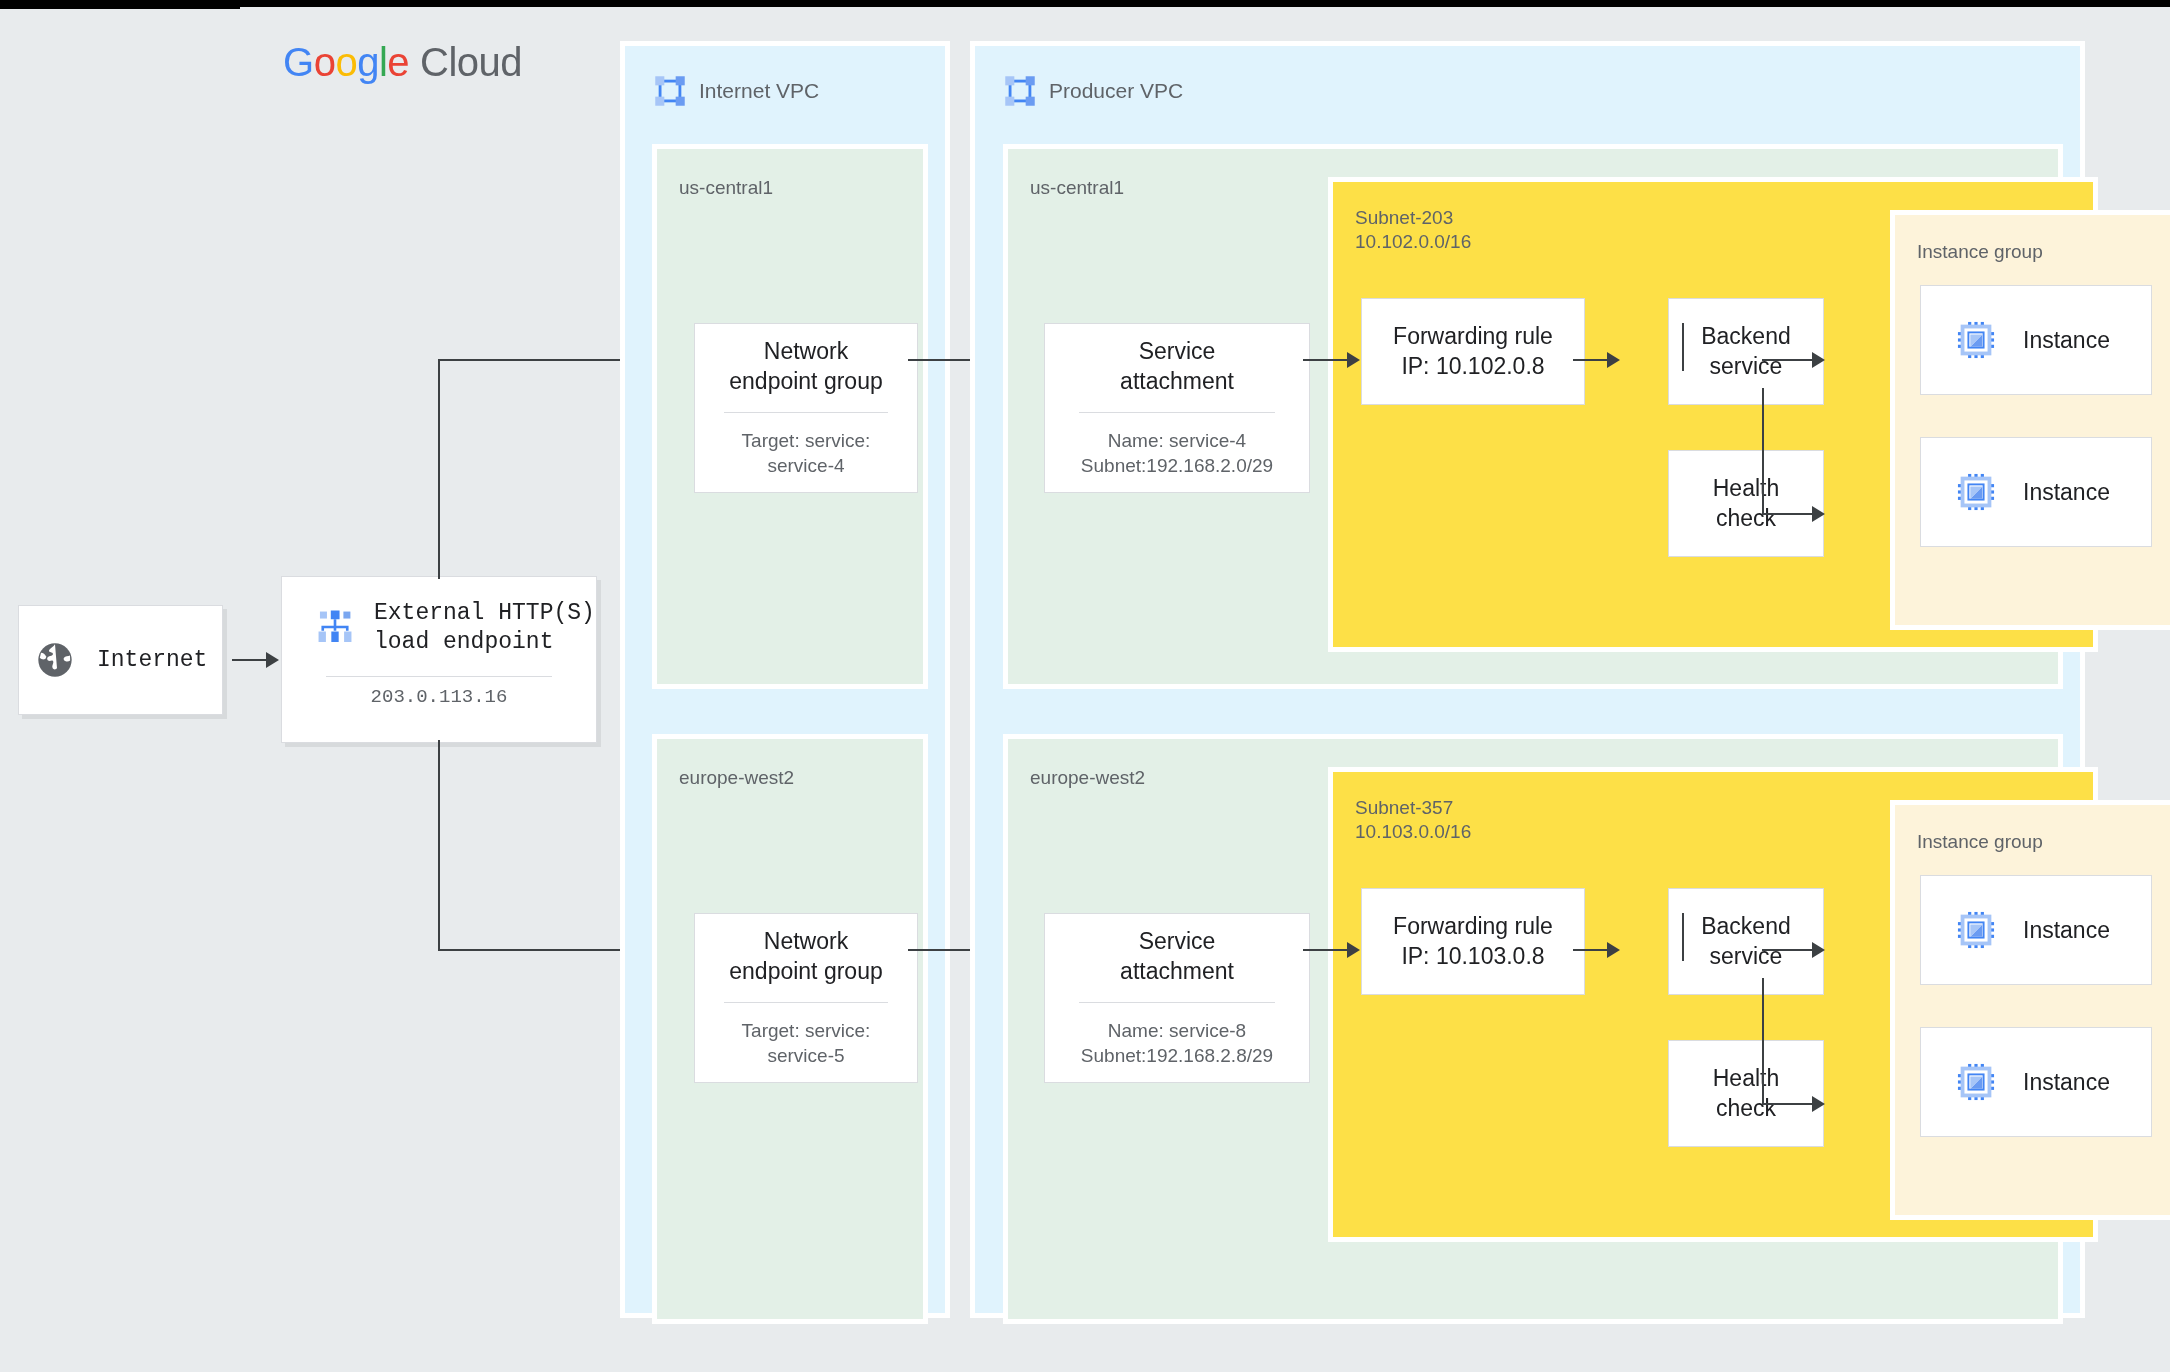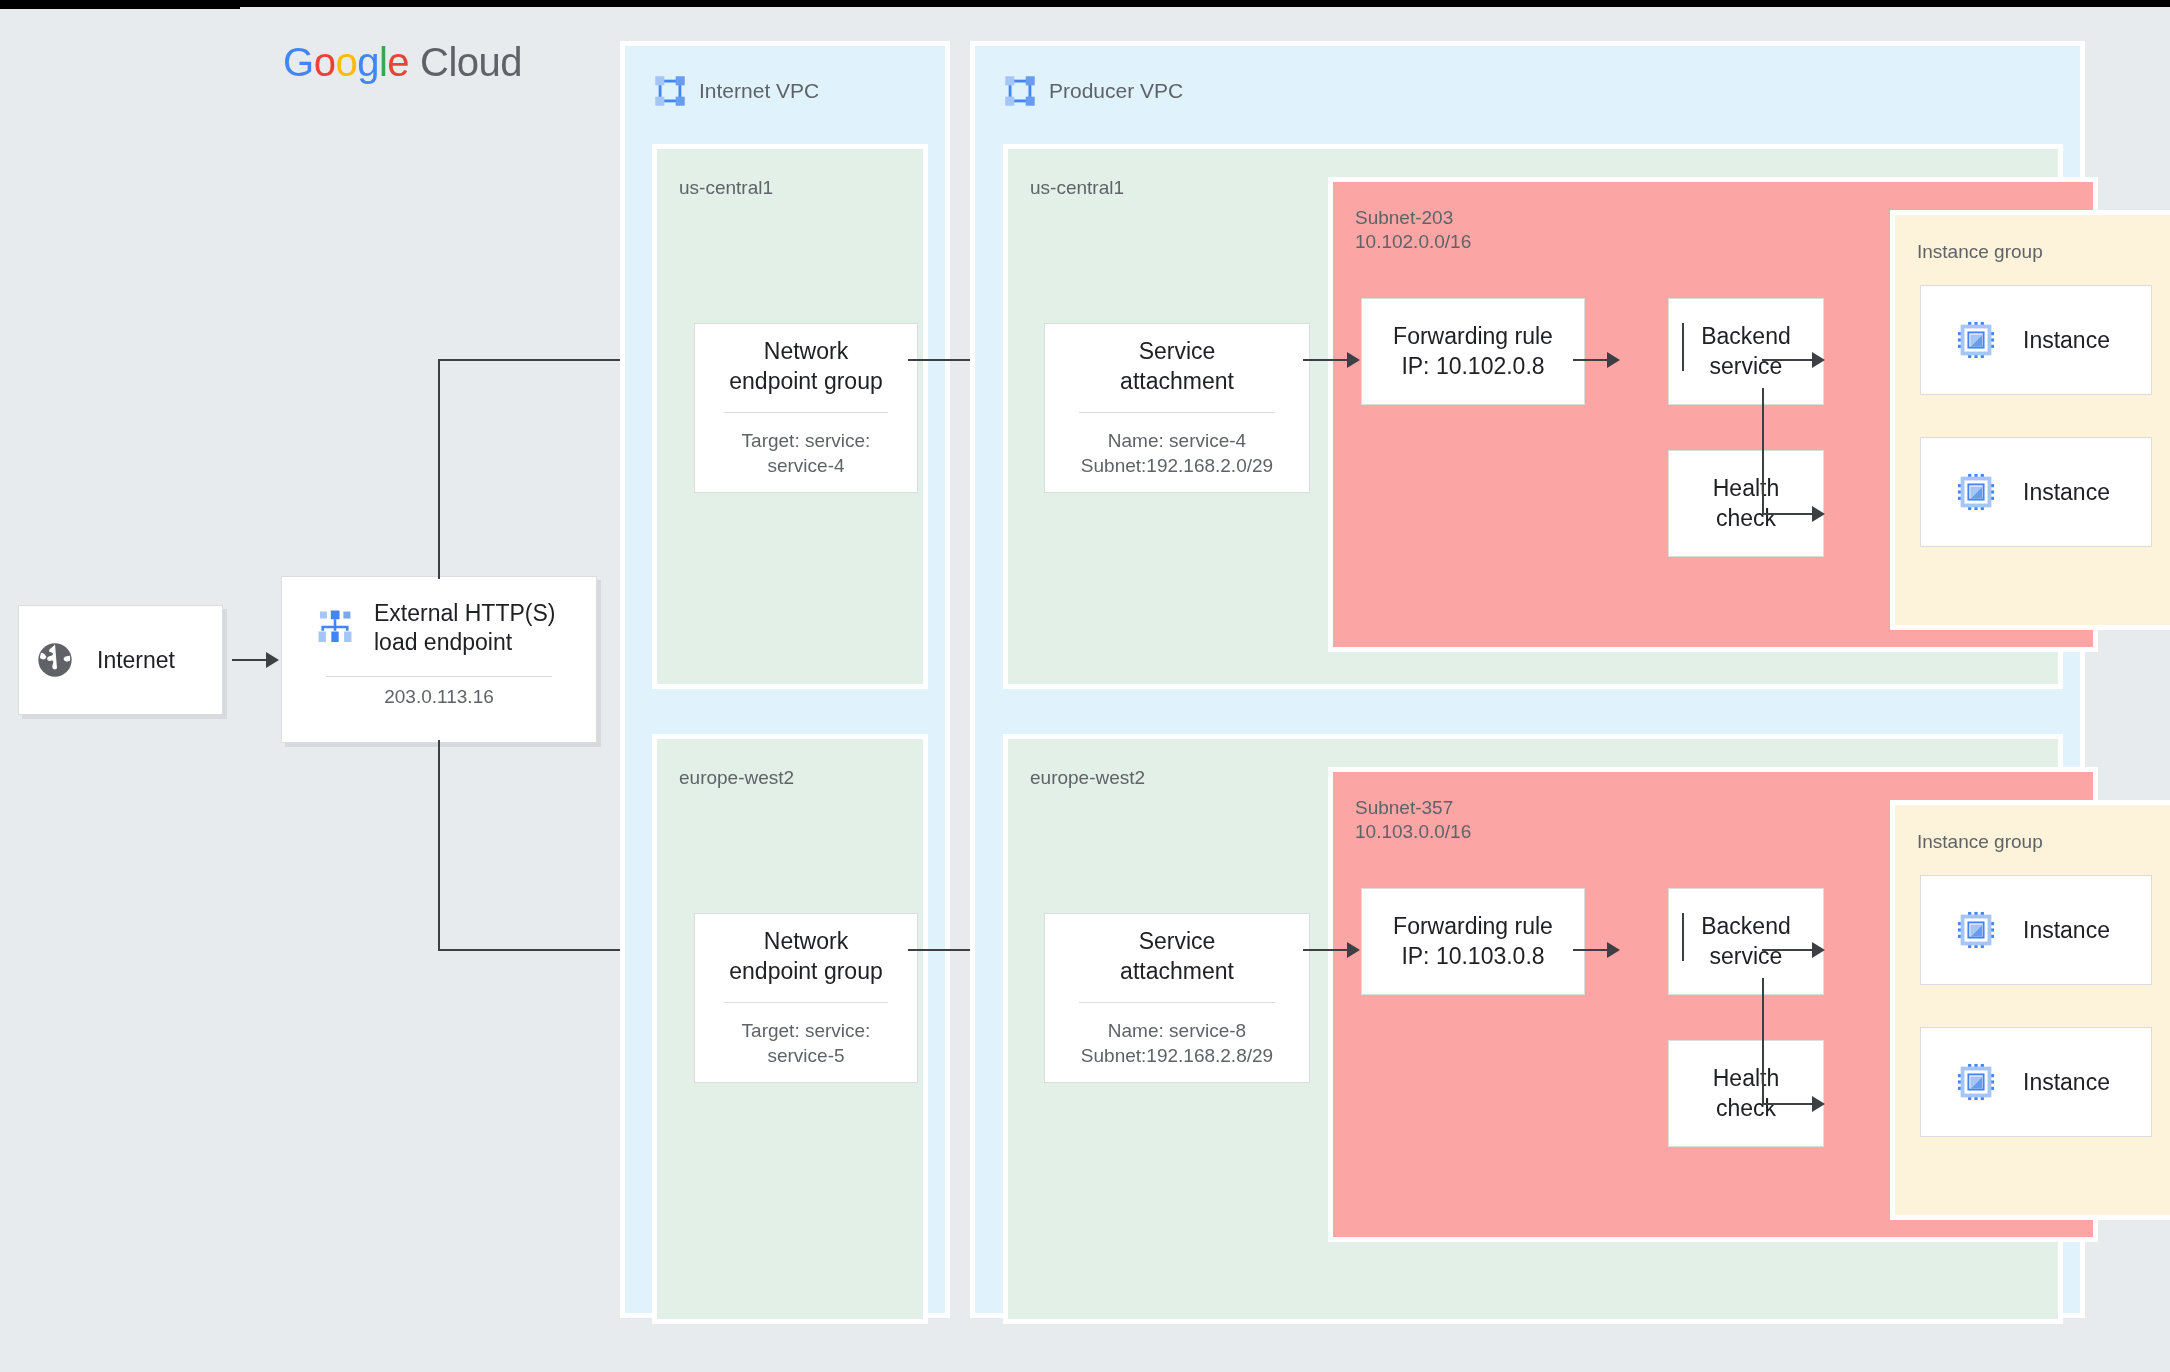--- a/index.html
+++ b/index.html
@@ -25,38 +25,38 @@
   #gc-logo .cloud{color:#5F6368;margin-left:11px;}
 
   
   .vpc{position:absolute;background:#e0f3fd;border:5px solid #fff;box-sizing:border-box;}
   .vpc-head{position:absolute;left:0;top:0;display:flex;align-items:center;gap:12px;}
   .vpc-title{font-size:21px;color:#5f6368;white-space:nowrap;}
 
   .region{position:absolute;background:#e3f0e7;border:5px solid #fff;box-sizing:border-box;}
   .region-label{position:absolute;font-size:19px;color:#5f6368;white-space:nowrap;}
 
-  .subnet{position:absolute;background:#fca5a5;border:5px solid #fff;box-sizing:border-box;}
+  .subnet{position:absolute;background:#fde047;border:5px solid #fff;box-sizing:border-box;}
   .subnet-label{position:absolute;font-size:19px;color:#5f6368;line-height:1.25;white-space:pre-line;}
 
   .igroup{position:absolute;background:#fdf3da;border:5px solid #fff;box-sizing:border-box;}
   .igroup-label{position:absolute;font-size:19px;color:#5f6368;white-space:nowrap;}
 
   
   .card{position:absolute;background:#fff;border:1px solid #dadce0;box-sizing:border-box;
         display:flex;flex-direction:column;align-items:center;justify-content:center;}
   .card .title{font-size:23px;color:#202124;text-align:center;line-height:1.28;}
   .card .rule{width:74%;height:1px;background:#dadce0;margin:16px 0 16px 0;}
   .card .sub{font-size:19px;color:#5f6368;text-align:center;line-height:1.3;white-space:pre-line;}
 
   .card-row{position:absolute;background:#fff;border:1px solid #dadce0;box-sizing:border-box;
             display:flex;flex-direction:row;align-items:center;}
   .card-row .lbl{font-size:23px;color:#202124;white-space:nowrap;}
 
-  .shadowbox{box-shadow:4px 4px 0 rgba(0,0,0,0.07);}
+  .shadowbox{box-shadow:4px 4px 0 rgba(0,0,0,0.07);font-family:Liberation Mono, monospace;}
 
   
   .conn{position:absolute;pointer-events:none;}
   .hline{position:absolute;height:2px;background:#3c4043;}
   .vline{position:absolute;width:2px;background:#3c4043;}
   .arrow{position:absolute;width:0;height:0;border-top:8px solid transparent;
          border-bottom:8px solid transparent;border-left:13px solid #3c4043;}
 
   svg{display:block;}
 </style>

